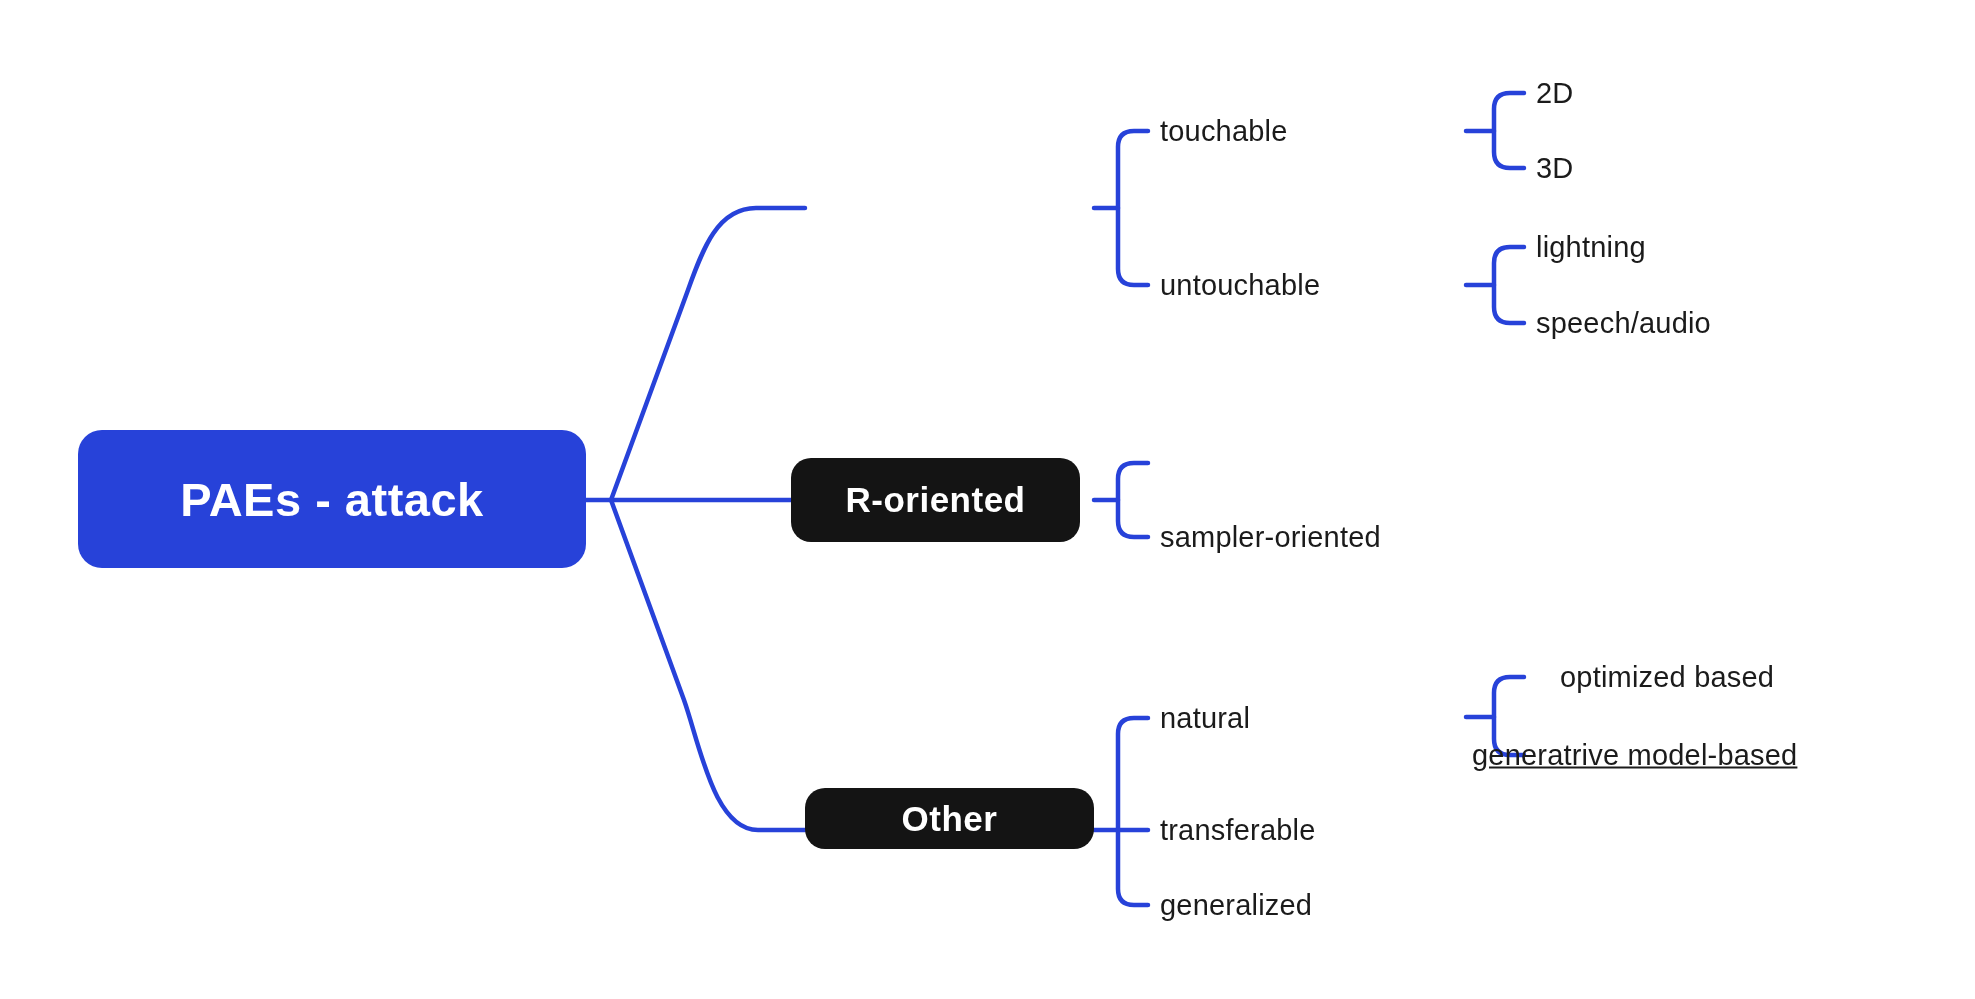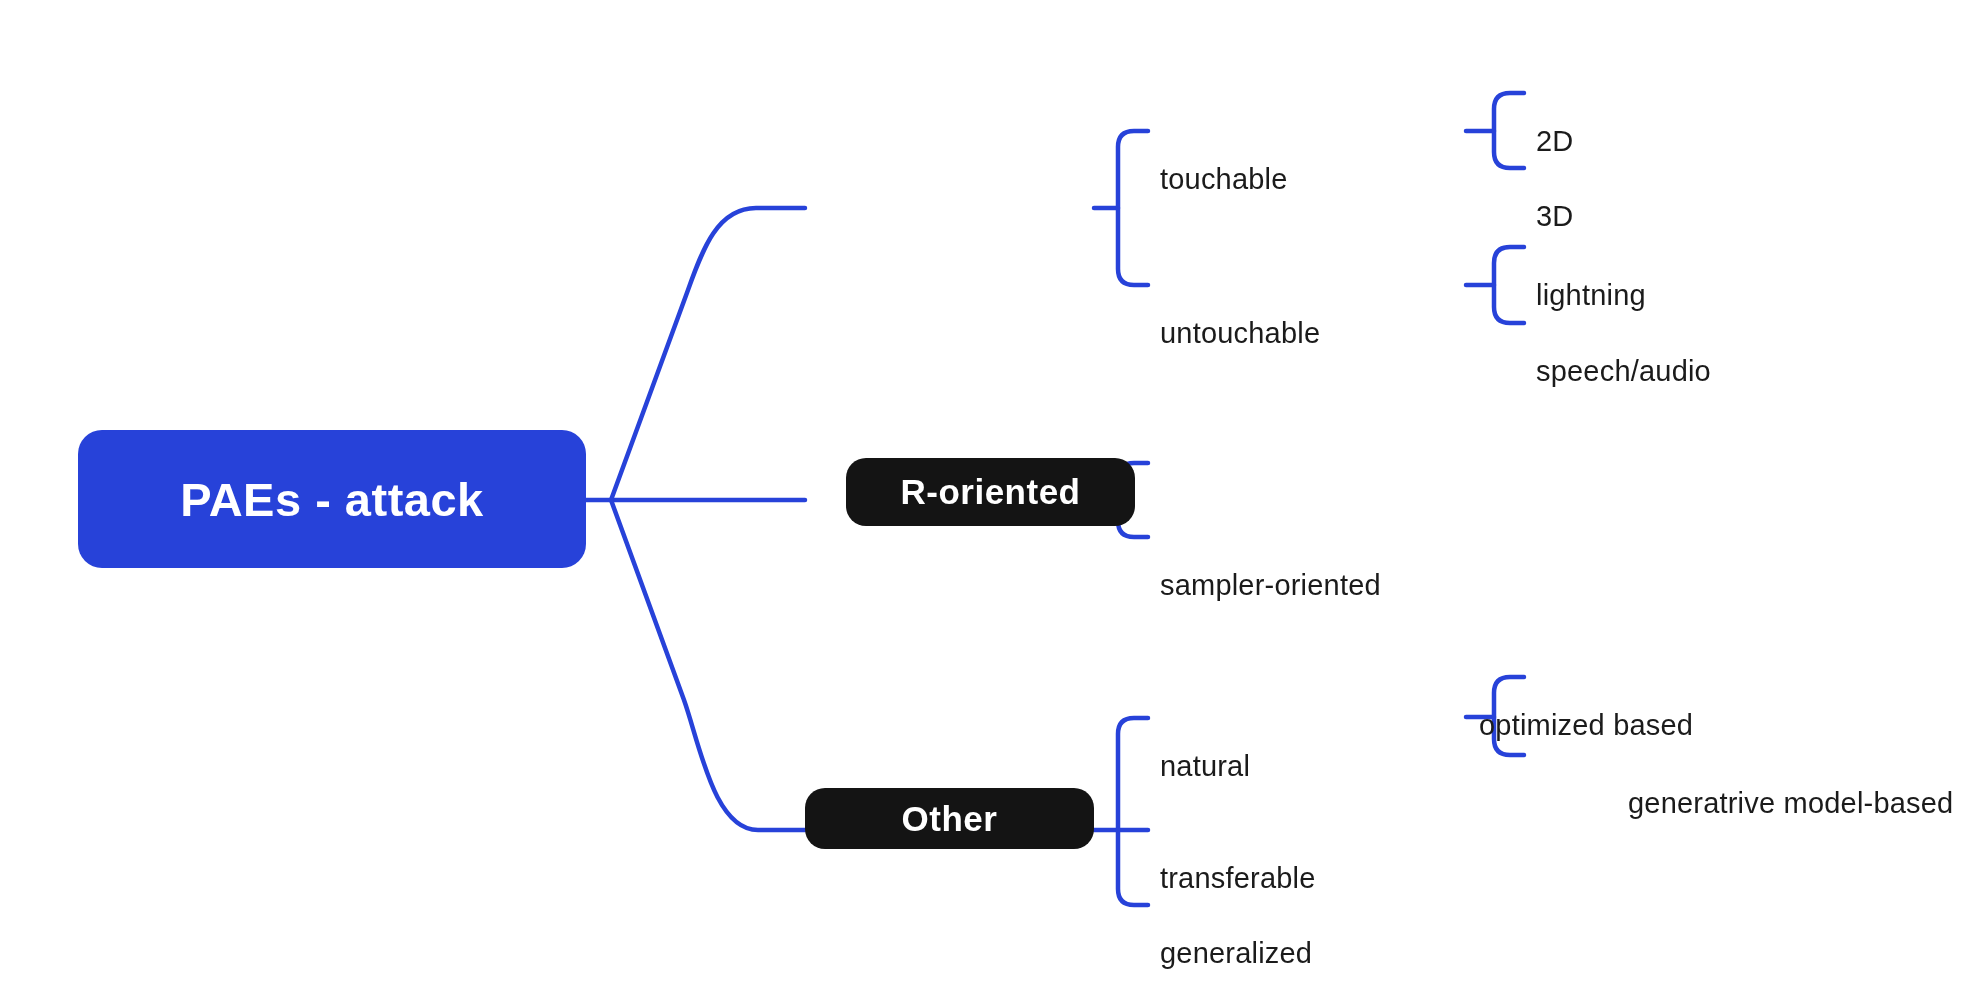--- a/index.html
+++ b/index.html
@@ -50,21 +50,20 @@
     letter-spacing: 0.5px;
     text-align: center;
   }
   .leaf {
     position: absolute;
     transform: translateY(-50%);
     color: var(--label-text, #1B1B1B);
     font-size: 29px;
     letter-spacing: 0.2px;
     white-space: nowrap;
-    margin-top: 48px;
   }
 </style>
 </head>
 <body>
 
 <div class="canvas">
 
   <svg class="edges" viewBox="0 0 1975 999" xmlns="http://www.w3.org/2000/svg" aria-hidden="true">
 
     <path class="edge" d="M 586 500 H 805"></path>
@@ -90,35 +89,35 @@
 
     <path class="edge" d="M 1466 717 H 1494"></path>
     <path class="edge" d="M 1524 677 H 1510 Q 1494 677 1494 693 V 739 Q 1494 755 1510 755 H 1524"></path>
   </svg>
 
   <div class="node root" style="left:78px; top:430px; width:508px; height:138px;">
     <span>PAEs - attack</span>
   </div>
 
 
-  <div class="node" style="left:846px; top:458px; width:289px; height:68px;">
+  <div class="node" style="left:791px; top:458px; width:289px; height:84px;">
     <span>R-oriented</span>
   </div>
 
   <div class="node" style="left:805px; top:788px; width:289px; height:61px;">
     <span>Other</span>
   </div>
 
   <div class="leaf" style="left:1160px; top:131px;">touchable</div>
   <div class="leaf" style="left:1160px; top:285px;">untouchable</div>
   <div class="leaf" style="left:1160px; top:537px;">sampler-oriented</div>
   <div class="leaf" style="left:1160px; top:718px;">natural</div>
   <div class="leaf" style="left:1160px; top:830px;">transferable</div>
   <div class="leaf" style="left:1160px; top:905px;">generalized</div>
 
   <div class="leaf" style="left:1536px; top:93px;">2D</div>
   <div class="leaf" style="left:1536px; top:168px;">3D</div>
   <div class="leaf" style="left:1536px; top:247px;">lightning</div>
   <div class="leaf" style="left:1536px; top:323px;">speech/audio</div>
-  <div class="leaf" style="left:1479px; top:677px;">optimized based</div>
-  <div class="leaf" style="left:1628px; top:755px;">generatrive model-based</div>
+  <div class="leaf" style="left:1560px; top:677px;">optimized based</div>
+  <div class="leaf" style="left:1472px; top:755px;text-decoration:underline;">generatrive model-based</div>
 
 </div>
 
 </body></html>

